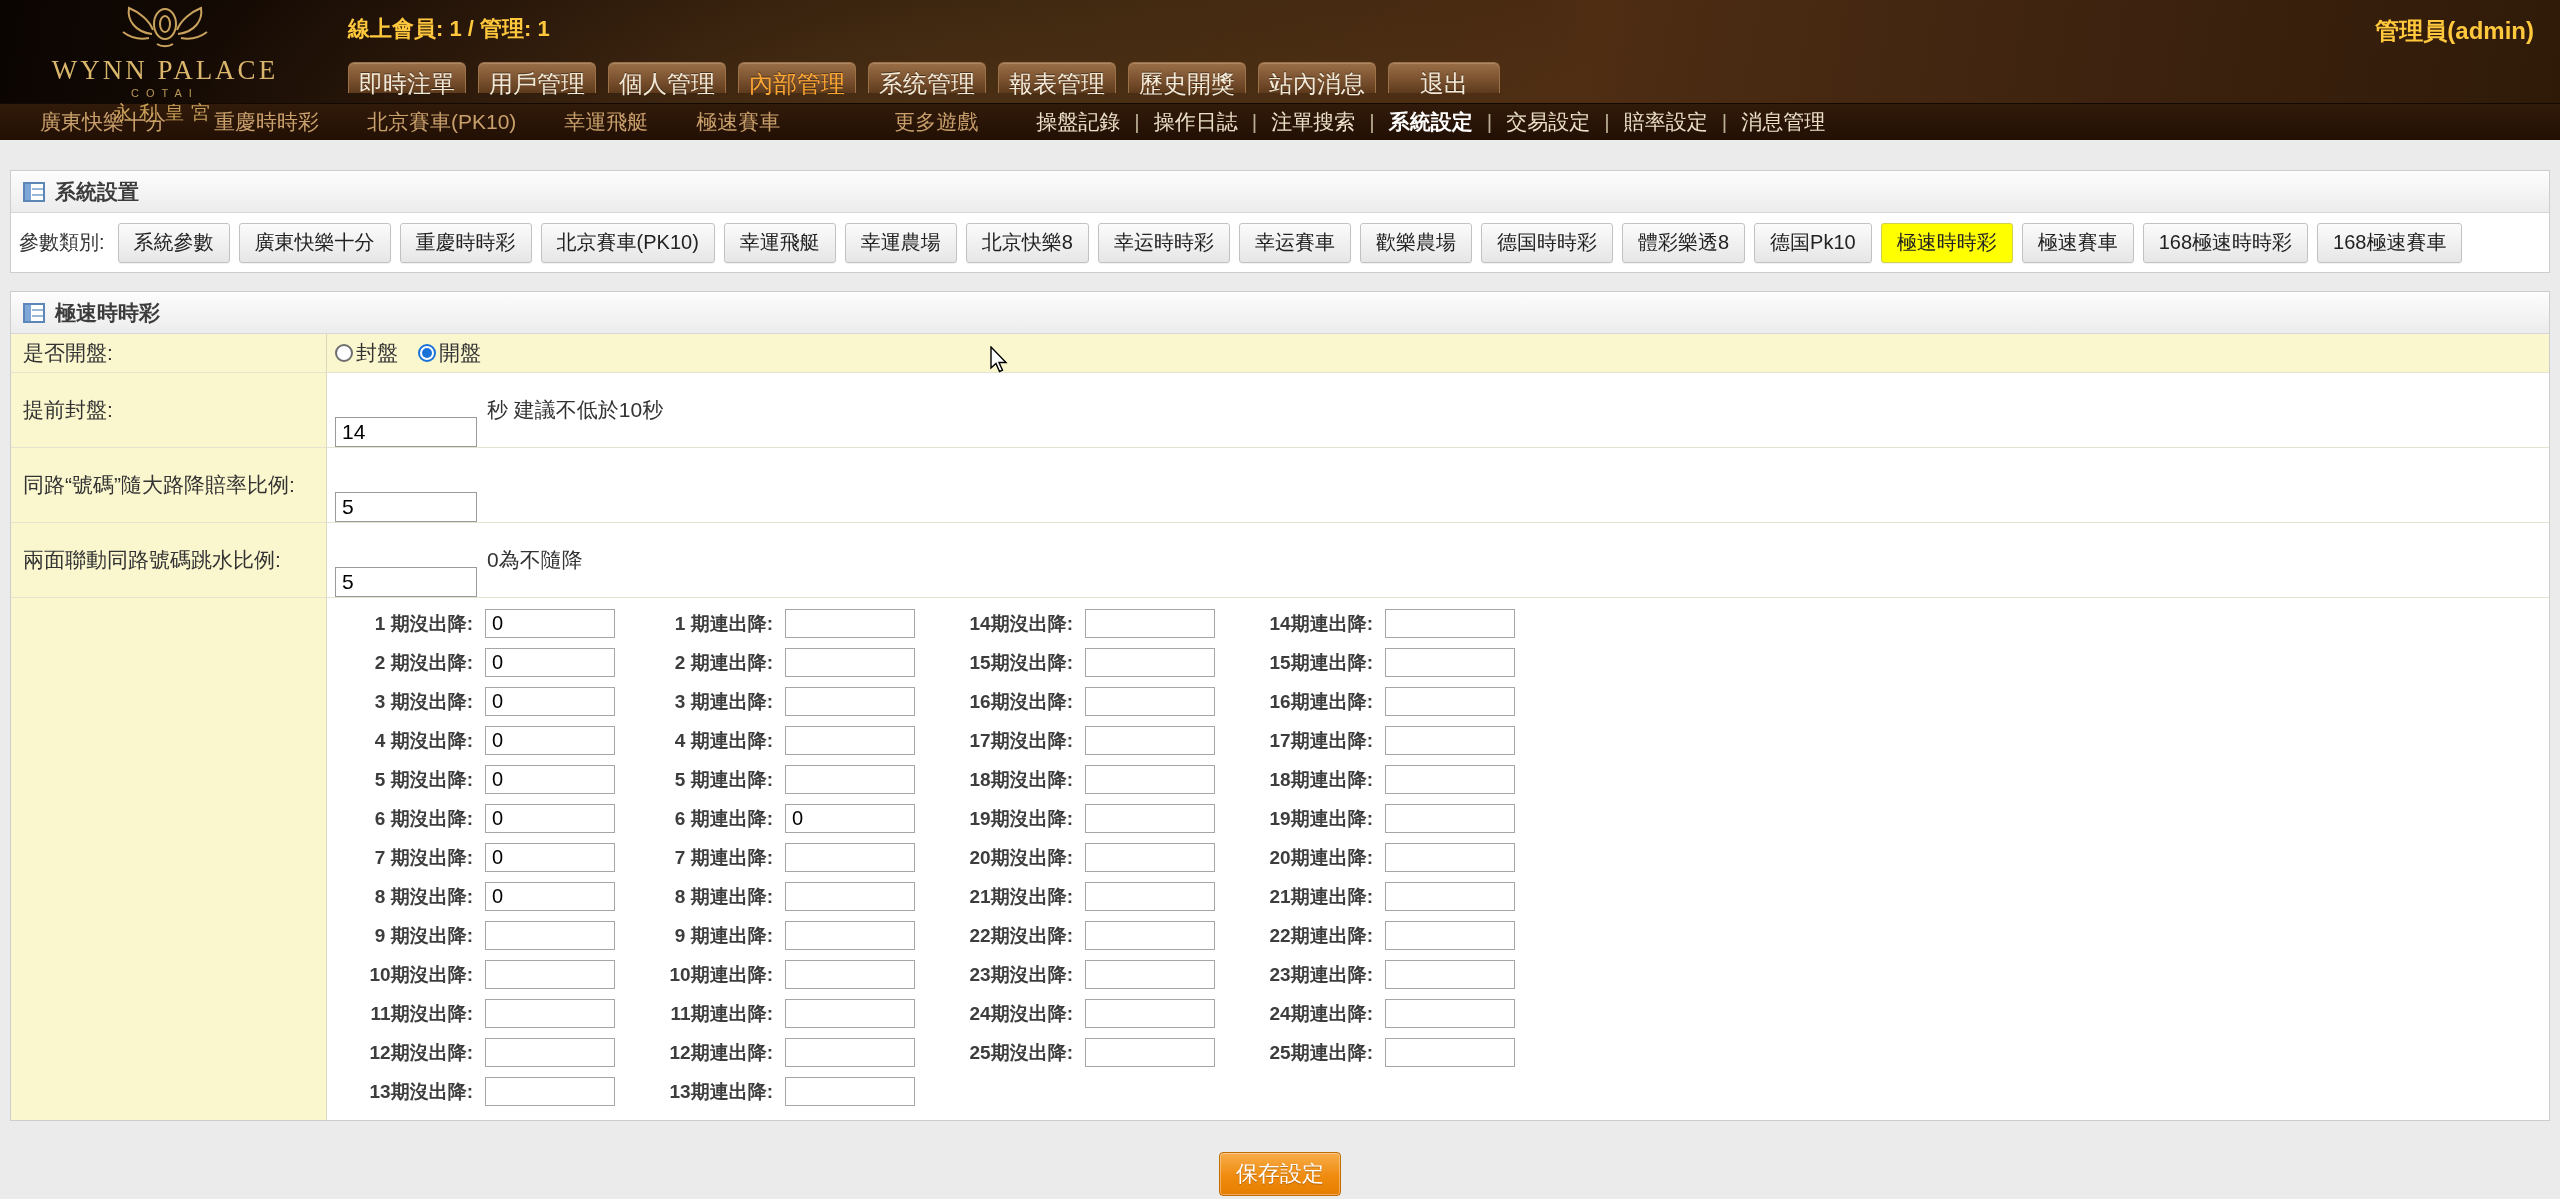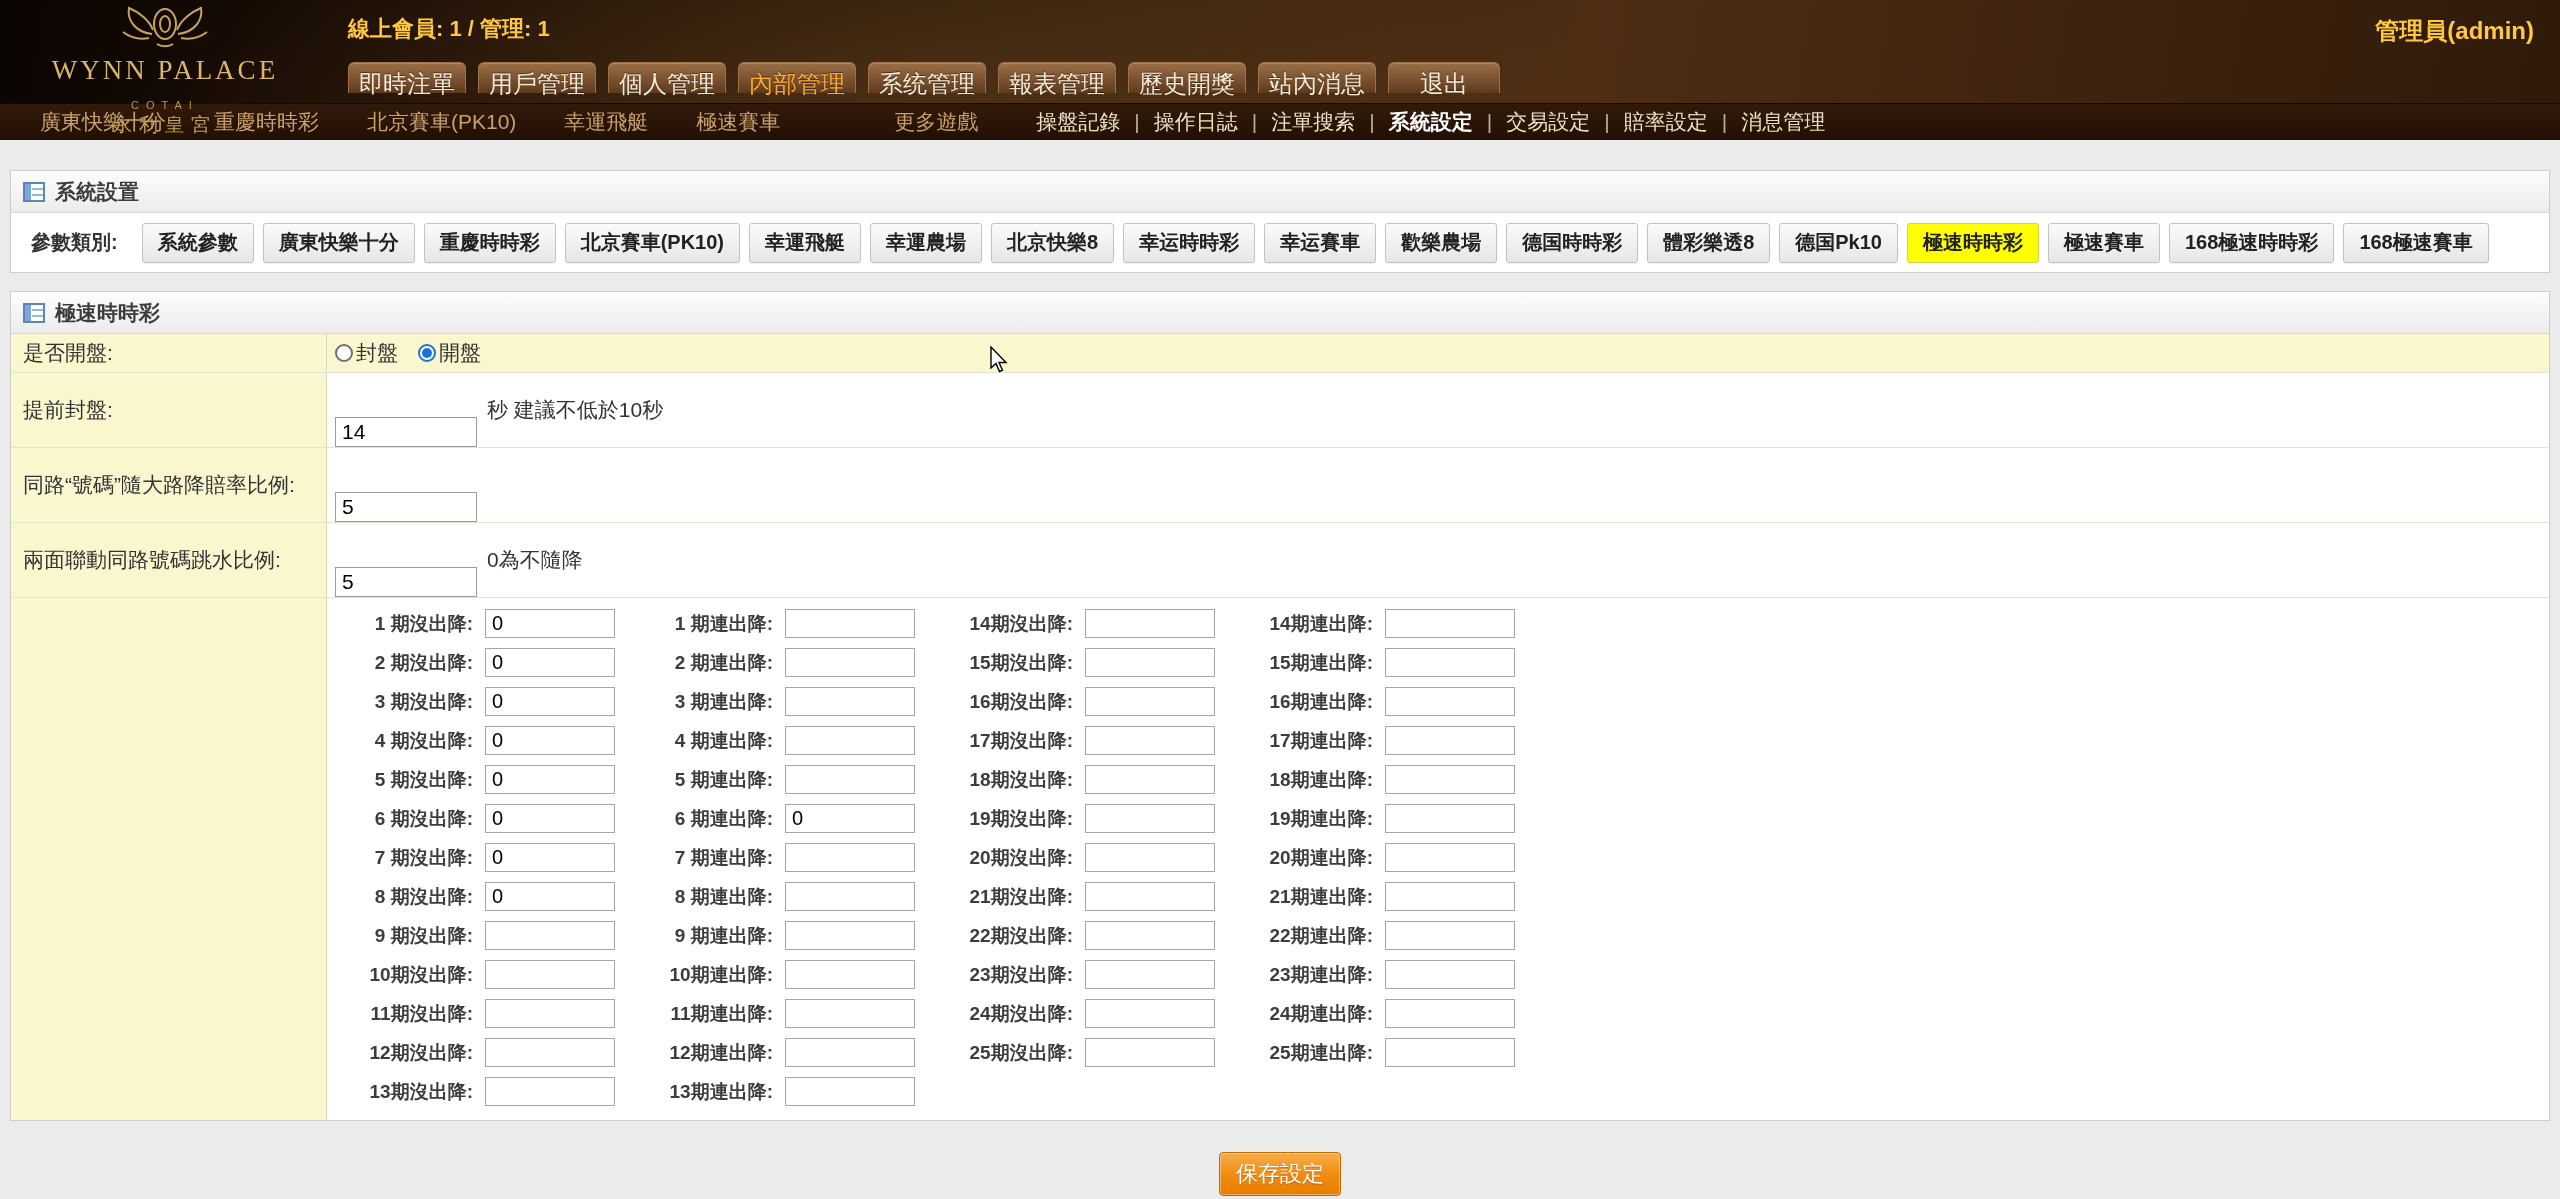--- a/index.html
+++ b/index.html
@@ -6,21 +6,21 @@
   body{font-family:"Liberation Sans","DejaVu Sans",sans-serif;background:#ebebeb;}
   .page{position:relative;width:2560px;height:1199px;background:#ebebeb;overflow:hidden;}
 
   
   header{position:relative;height:103px;
     background:
       radial-gradient(ellipse 1100px 420px at 34% 150%, rgba(160,105,50,.30), transparent 70%),
       linear-gradient(100deg,#0b0502 0%,#1c0e05 18%,#33200c 42%,#4e2d13 62%,#3f2410 80%,#2f1a08 100%);}
   .logo{position:absolute;left:40px;top:2px;width:250px;text-align:center;line-height:1;}
   .logo-en{font-family:"Liberation Serif","DejaVu Serif",serif;font-size:27px;letter-spacing:3px;color:#d9b66c;margin-top:2px;}
-  .logo-cotai{font-size:11px;letter-spacing:7px;color:#b99754;margin-top:16px;}
+  .logo-cotai{font-size:11px;letter-spacing:7px;color:#b99754;margin-top:4px;}
   .logo-cn{font-size:19px;letter-spacing:7px;color:#c9a158;margin-top:4px;}
   .stats{position:absolute;left:348px;top:14px;font-size:22px;font-weight:bold;color:var(--gold,#ffc83d);}
   #main-nav{position:absolute;left:348px;top:62px;display:flex;gap:12px;}
   .nav-btn{min-width:112px;height:31px;line-height:41px;text-align:center;padding:0 10px;box-sizing:border-box;
     font-size:24px;color:#f3e9d7;cursor:pointer;
     background:linear-gradient(#9a6f47 0%,#7b5230 55%,#5d3a1c 100%);
     border:1px solid #9c7148;border-bottom:none;border-radius:6px 6px 0 0;
     text-shadow:0 -1px 0 rgba(0,0,0,.45);box-shadow:inset 0 1px 0 rgba(255,255,255,.18);}
   .nav-btn.active{color:var(--nav-active,#ffa733);}
   .admin-label{position:absolute;right:26px;top:15px;font-size:24px;font-weight:bold;color:var(--gold,#ffc83d);}
@@ -36,21 +36,21 @@
   .admin-link.active{color:#ffffff;font-weight:bold;}
   .sep{color:#bcb096;}
 
   
   .panel{background:#fff;border:1px solid #cdcdcd;margin:0 10px;}
   .panel-1{margin-top:30px;}
   .panel-2{margin-top:18px;}
   .panel-header{height:41px;display:flex;align-items:center;gap:10px;padding:0 12px;
     background:linear-gradient(#fdfdfd,#ececec);border-bottom:1px solid #d8d8d8;
     font-size:21px;font-weight:bold;color:#3c3c3c;}
-  .category-row{min-height:59px;display:flex;align-items:center;gap:22px;padding:0 20px;font-weight:bold;}
+  .category-row{min-height:59px;display:flex;align-items:center;gap:11px;padding:0 8px;}
   .cat-label{font-size:20px;color:#333;margin-right:2px;white-space:nowrap;}
   .cat-btn{height:38px;padding:0 15px;font-size:20px;color:#222;display:flex;align-items:center;cursor:pointer;
     background:linear-gradient(#fbfbfb,#e6e6e6);border:1px solid #c2c2c2;border-radius:3px;
     box-shadow:0 1px 1px rgba(0,0,0,.06);white-space:nowrap;}
   .cat-btn.active{background:var(--cat-active,#ffff00);border-color:#cfcf50;}
 
   
   .form-row{display:flex;align-items:stretch;border-bottom:1px solid #e4e3d2;}
   .row-label{flex:0 0 316px;width:316px;box-sizing:border-box;background:var(--label-bg,#faf6ce);
     border-right:1px solid #dcd9bd;display:flex;align-items:center;padding-left:12px;

